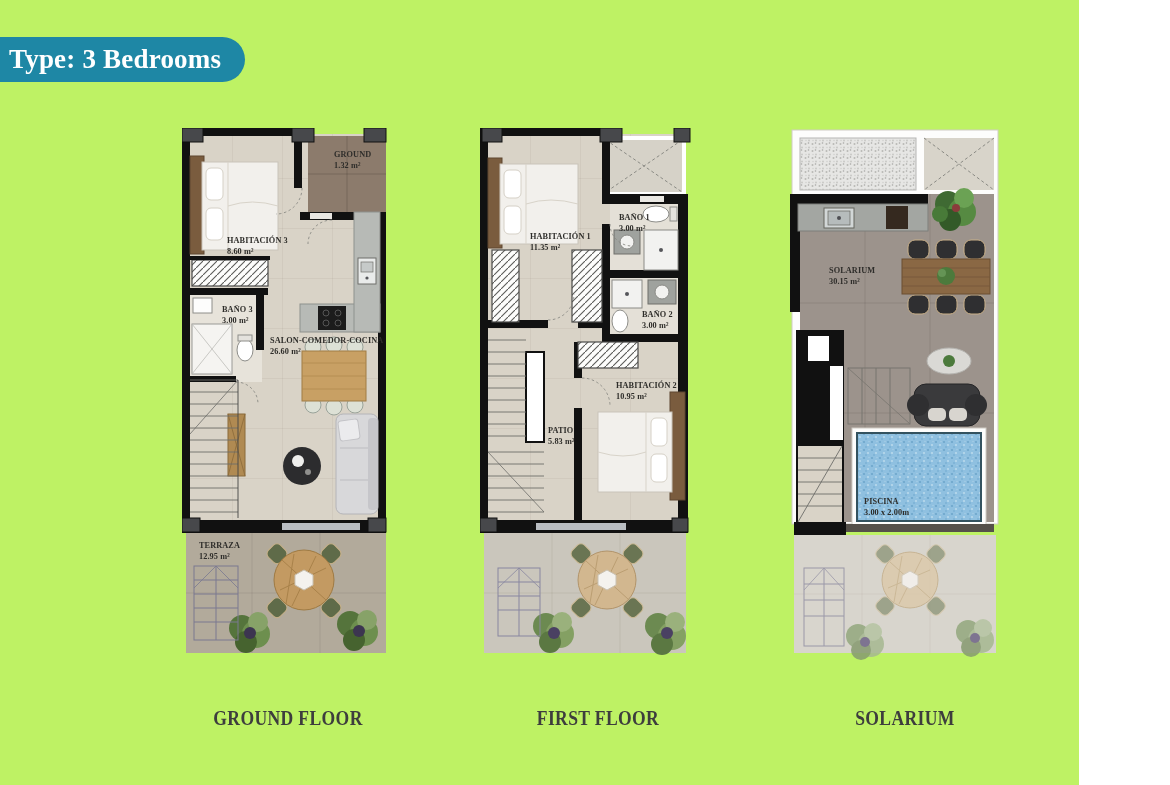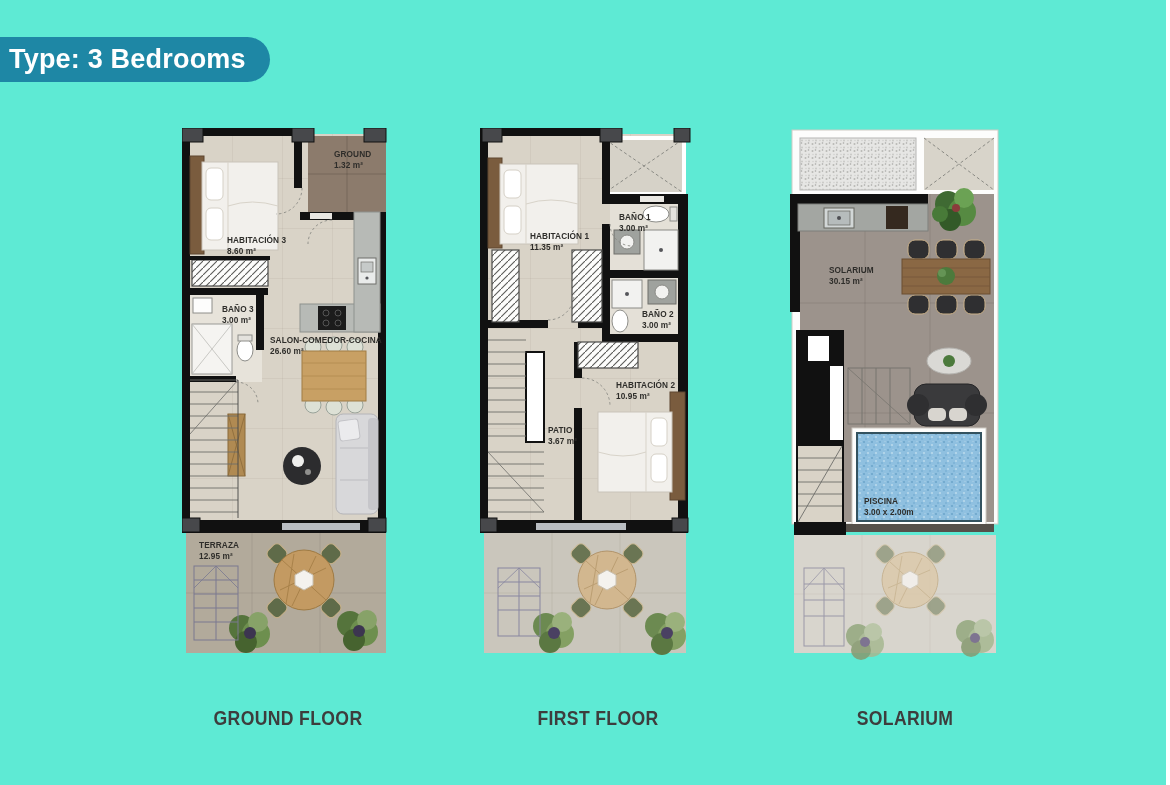--- a/index.html
+++ b/index.html
@@ -1,18 +1,18 @@
 <!DOCTYPE html>
 <html><head>
 <meta charset="utf-8">
 <style>
   html,body{margin:0;padding:0;background:#ffffff;}
   .canvas{
-    position:relative;width:1166px;height:785px;background:#5eead4;overflow:hidden;
-    font-family:Liberation Sans, sans-serif;
+    position:relative;width:1079px;height:785px;background:#bef264;overflow:hidden;
+    font-family:Liberation Serif, serif;
   }
   
   .type-badge{
     position:absolute;left:0;top:37px;height:45px;
     background:#1e87a5;color:#ffffff;
     border-radius:0 23px 23px 0;
     display:flex;align-items:center;
     padding:0 24px 0 9px;
     font-size:27px;font-weight:700;letter-spacing:.2px;
   }
@@ -373,21 +373,21 @@
     <div class="rlabel" style="left:162px;top:181px">
       <span>BAÑO 2</span>
       <span>3.00 m²</span>
     </div>
     <div class="rlabel" style="left:136px;top:252px">
       <span>HABITACIÓN 2</span>
       <span>10.95 m²</span>
     </div>
     <div class="rlabel" style="left:68px;top:297px">
       <span>PATIO</span>
-      <span>3.67 m²</span>
+      <span>5.83 m²</span>
     </div>
   </div>
 
   <div class="plan" style="left:790px;top:128px;width:212px;height:532px">
     <svg width="212" height="532" viewBox="0 0 212 532">
       <rect x="2" y="2" width="206" height="394" fill="#fdfdfc" stroke="#cfccc4" stroke-width="1"></rect>
 
       <rect x="10" y="10" width="116" height="52" fill="url(#gravel)" stroke="#b5b5b3" stroke-width="1"></rect>
       <g>
         <rect x="134" y="10" width="70" height="52" fill="#d8d4ca"></rect>

